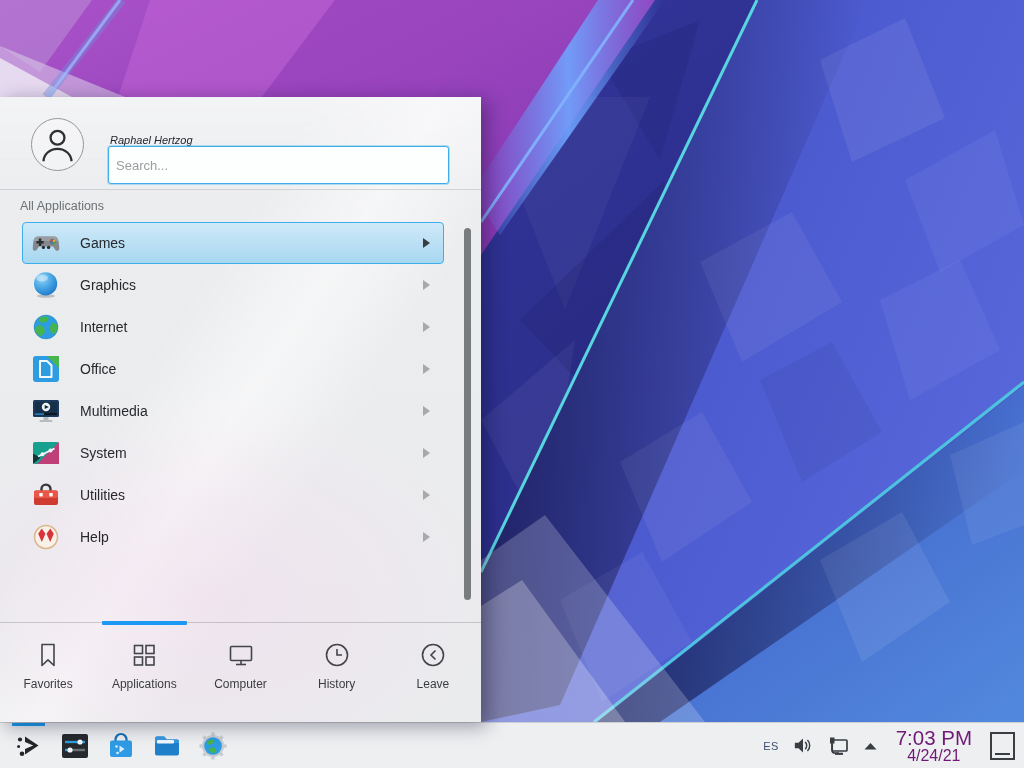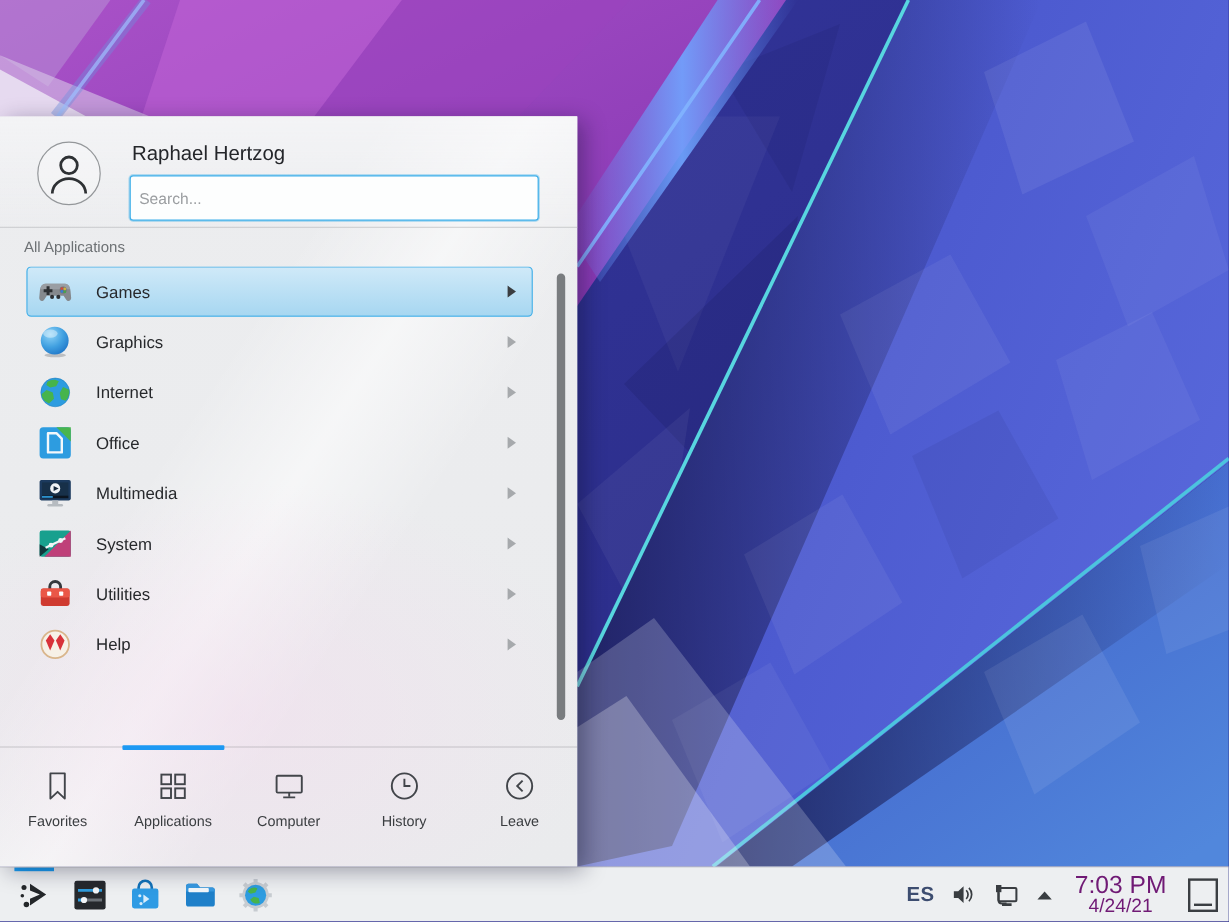--- a/index.html
+++ b/index.html
@@ -25,21 +25,21 @@
   .menu-header {
     position:absolute; top:0; left:0; right:0; height:93px;
     background:linear-gradient(180deg, rgba(250,250,252,.5), rgba(240,240,243,.2));
     border-bottom:1px solid rgba(120,122,126,.28);
   }
   .avatar {
     position:absolute; left:31px; top:21px; width:53px; height:53px;
     border-radius:50%; border:1px solid #94979a; background:rgba(255,255,255,.25);
   }
   .avatar svg { display:block; width:100%; height:100%; }
-  .user-name { position:absolute; left:110px; top:21px; font-size:17px; color:#24262a; }
+  .user-name { position:absolute; left:110px; top:37px; font-size:11px; color:#24262a;font-style:italic; }
   .search-input {
     position:absolute; left:108px; top:49px; width:341px; height:38px;
     border:1px solid #3daee9; border-radius:3px; background:#fdfefe;
     box-shadow:0 0 0 1px rgba(61,174,233,.35);
     font-family:inherit; font-size:13px; padding:0 7px; color:#232629; outline:none;
   }
   .search-input::placeholder { color:#9b9ea1; }
 
   .section-label { position:absolute; left:20px; top:102px; font-size:12.5px; color:#6d7174; }
 
@@ -83,21 +83,21 @@
     background:#edeff1; border-top:1px solid rgba(60,60,70,.18);
     display:flex; align-items:center;
   }
   .panel-apps { display:flex; align-items:center; gap:13px; padding-left:12px; height:100%; }
   .app-btn { width:33px; height:33px; position:relative; display:flex; align-items:center; justify-content:center; }
   .app-btn svg { display:block; width:32px; height:32px; }
   .app-btn.active::before {
     content:""; position:absolute; top:-6px; left:0; width:100%; height:3px; background:#199ef3;
   }
   .tray { margin-left:auto; display:flex; align-items:center; gap:13px; padding-right:9px; }
-  .kbd-layout { font-size:17px; font-weight:700; color:#3d4d70; letter-spacing:.3px; }
+  .kbd-layout { font-size:11px; font-weight:400; color:#3d4d70; letter-spacing:.3px; }
   .tray-icon svg { display:block; }
   .clock { text-align:center; line-height:1.04; color:#701a75; margin:0 5px; }
   .clock-time { font-size:20.5px; }
   .clock-date { font-size:16px; }
   .show-desktop { width:25px; height:28px; border:2px solid #3a3e42; position:relative; background:transparent; }
   .show-desktop::after { content:""; position:absolute; left:3px; right:3px; bottom:3px; height:2px; background:#3a3e42; }
 </style>
 </head>
 <body>
 

